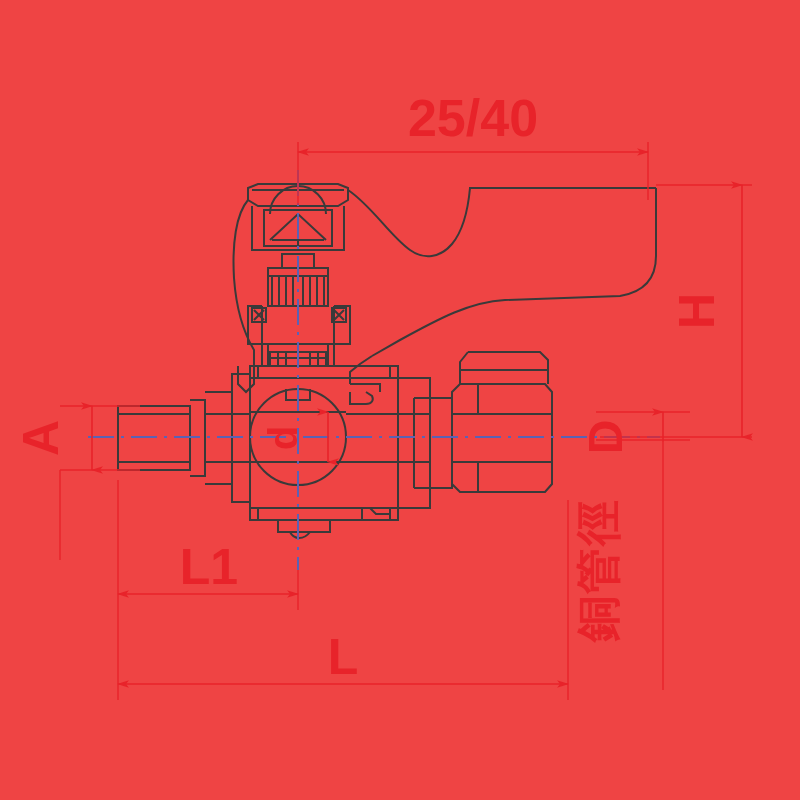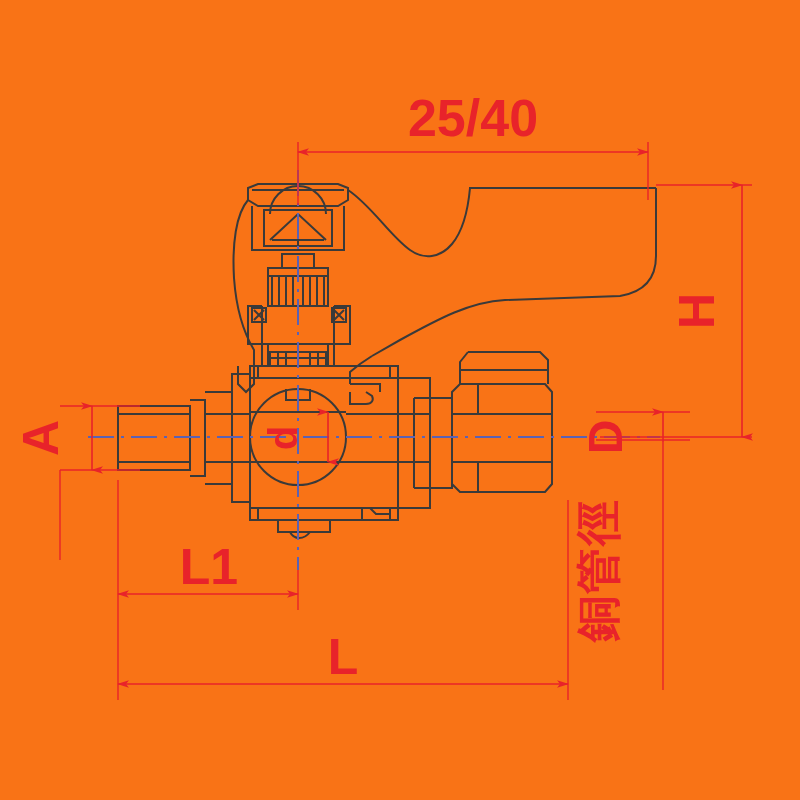--- a/index.html
+++ b/index.html
@@ -1,18 +1,18 @@
 <!DOCTYPE html>
 <html><head>
 <meta charset="utf-8">
 <style>
   html,body{margin:0;padding:0;background:#ffffff;}
   body{width:800px;height:800px;overflow:hidden;
        font-family:"Liberation Sans","DejaVu Sans",sans-serif;}
-  #stage{position:relative;width:800px;height:800px;background:#f97316;}
+  #stage{position:relative;width:800px;height:800px;background:#ef4444;}
   svg{display:block;}
   .dimtext{fill:#e8232a;font-family:"Liberation Sans","DejaVu Sans",sans-serif;font-weight:700;}
 </style>
 </head>
 <body>
 
 <div id="stage">
 <svg width="800" height="800" viewBox="0 0 800 800">
 
   <defs>

